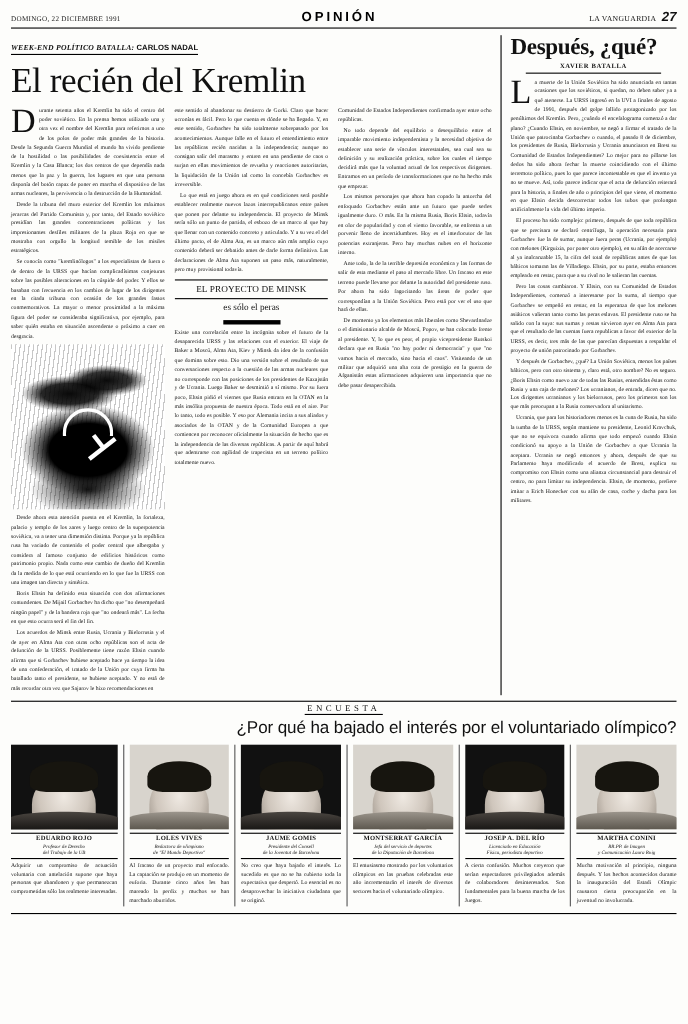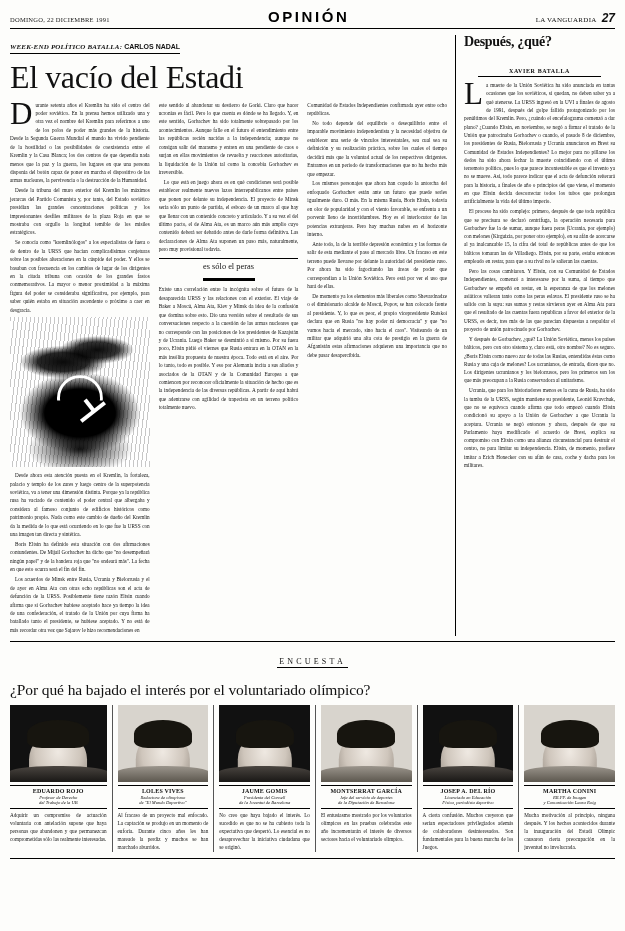--- a/index.html
+++ b/index.html
@@ -17,21 +17,21 @@
   
   .masthead {
     display:flex; align-items:baseline; justify-content:space-between;
     padding-bottom:3px;
   }
   .masthead-date {
     font-size:6.5px; letter-spacing:.25px; font-family:"Liberation Serif", serif;
     text-transform:uppercase; color:#1a1a1a; white-space:nowrap;
   }
   .masthead-section {
-    font-size:15px; font-weight:bold; letter-spacing:2.6px;
+    font-size:12px; font-weight:bold; letter-spacing:2.6px;
     font-family:"Liberation Sans", sans-serif; color:#000;
     transform:translateX(-14px);
   }
   .masthead-right { display:flex; align-items:baseline; gap:5px; }
   .masthead-paper { font-size:7px; letter-spacing:.3px; text-transform:uppercase; }
   .masthead-pageno { font-size:12px; font-weight:bold; font-family:"Liberation Sans", sans-serif;font-style:italic; }
   .rule-thick { border-top:1.6px solid #000; margin:0 0 6px 0; }
 
   
   .upper { display:flex; }
@@ -106,41 +106,41 @@
     text-align:center; font-size:8.4px; line-height:1.45;
     border-top:.9px solid #000; padding:2px 2px 2px 2px;
     font-family:"Liberation Serif", serif;
   }
   .pq-line.first { font-weight:normal; letter-spacing:.1px; }
   .pq-line.last { border-bottom:.9px solid #000; }
   .pq-bar { width:52px; height:3.5px; background:#000; margin:3px auto 0 auto; }
 
   
   .headline-right {
-    font-size:14px; line-height:1.0; margin:0 0 19px 0;
+    font-size:21px; line-height:1.0; margin:0 0 5px 0;
     letter-spacing:-.3px; font-family:"Liberation Serif", serif;
   }
   .byline-right {
     text-align:center; font-size:6px; font-weight:bold; letter-spacing:.6px;
     font-family:"Liberation Serif", serif;
     border-bottom:.9px solid #000; padding-bottom:2px; margin:0 14px 4px 14px;
   }
   p.body.narrow { font-size:5.2px; line-height:1.6; }
 
   
-  .encuesta-wrap { margin-top:5px; border-top:1.6px solid #000; padding-top:15px; }
+  .encuesta-wrap { margin-top:5px; border-top:1.6px solid #000; padding-top:1px; }
   .encuesta-label {
     text-align:center; font-size:8px; letter-spacing:3.2px;
     font-family:"Liberation Serif", serif;
     display:block;
   }
   .encuesta-label span { border-bottom:1.4px solid #000; padding:0 2px 1px 2px; }
   .encuesta-q {
-    text-align:left; font-size:15.5px; margin:15px 0 6px 0;
-    font-family:Liberation Serif, serif; letter-spacing:-.1px;
+    text-align:right; font-size:15.5px; margin:5px 0 6px 0;
+    font-family:Liberation Sans, sans-serif; letter-spacing:-.1px;
   }
   .panel-row { display:flex; gap:5px; }
   .panel {
     width:99px; display:flex; flex-direction:column;
   }
   .panel + .panel { border-left:.7px solid #555; padding-left:5px; }
   .portrait {
     width:100%; height:77px; margin-bottom:3px; position:relative; overflow:hidden;
     background:#111;
   }
@@ -191,21 +191,21 @@
   <div class="rule-thick"></div>
 
   <div class="upper">
 
     <div class="left-block">
       <div class="kicker">
         <span>WEEK-END POLÍTICO BATALLA:</span>
         <b>CARLOS NADAL</b>
       </div>
 
-      <h1 class="headline-main">El vacío del Estadi</h1>
+      <h1 class="headline-main">El recién del Kremlin</h1>
 
       <div class="cols3">
 
         <div class="col">
           <p class="body dropcap-para">
             <span class="dropcap">D</span><span>urante setenta años el Kremlin ha sido el centro del poder soviético. En la prensa hemos utilizado una y otra vez el nombre del Kremlin para referirnos a uno de los polos de poder más grandes de la historia. Desde la Segunda Guerra Mundial el mundo ha vivido pendiente de la hostilidad o las posibilidades de coexistencia entre el Kremlin y la Casa Blanca; los dos centros de que dependía nada menos que la paz y la guerra, los lugares en que una persona disponía del botón capaz de poner en marcha el dispositivo de las armas nucleares, la pervivencia o la destrucción de la Humanidad.</span>
           </p>
           <p class="body ind">Desde la tribuna del muro exterior del Kremlin los máximos jerarcas del Partido Comunista y, por tanto, del Estado soviético presidían las grandes concentraciones políticas y los impresionantes desfiles militares de la plaza Roja en que se mostraba con orgullo la longitud temible de los misiles estratégicos.</p>
           <p class="body ind">Se conocía como "kremlinólogos" a los especialistas de fuera o de dentro de la URSS que hacían complicadísimas conjeturas sobre las posibles alteraciones en la cúspide del poder. Y ellos se basaban con frecuencia en los cambios de lugar de los dirigentes en la citada tribuna con ocasión de los grandes fastos conmemorativos. La mayor o menor proximidad a la máxima figura del poder se consideraba significativa, por ejemplo, para saber quién estaba en situación ascendente o próximo a caer en desgracia.</p>
 
@@ -219,20 +219,21 @@
           <p class="body ind">Desde ahora esta atención puesta en el Kremlin, la fortaleza, palacio y templo de los zares y luego centro de la superpotencia soviética, va a tener una dimensión distinta. Porque ya la república rusa ha vaciado de contenido el poder central que albergaba y considera al famoso conjunto de edificios históricos como patrimonio propio. Nada como este cambio de dueño del Kremlin da la medida de lo que está ocurriendo en lo que fue la URSS con una imagen tan directa y sintética.</p>
           <p class="body ind">Boris Eltsin ha definido esta situación con dos afirmaciones contundentes. De Mijail Gorbachev ha dicho que "no desempeñará ningún papel" y de la bandera roja que "no ondeará más". La fecha en que esto ocurra será el fin del fin.</p>
           <p class="body ind">Los acuerdos de Minsk entre Rusia, Ucrania y Bielorrusia y el de ayer en Alma Ata con otras ocho repúblicas son el acta de defunción de la URSS. Posiblemente tiene razón Eltsin cuando afirma que si Gorbachev hubiese aceptado hace ya tiempo la idea de una confederación, el tratado de la Unión por cuya firma ha batallado tanto el presidente, se hubiese aceptado. Y no está de más recordar otra vez que Sajarov le hizo recomendaciones en</p>
         </div>
 
         <div class="col">
           <p class="body">este sentido al abandonar su destierro de Gorki. Claro que hacer ucronías es fácil. Pero lo que cuenta es dónde se ha llegado. Y, en este sentido, Gorbachev ha sido totalmente sobrepasado por los acontecimientos. Aunque falle en el futuro el entendimiento entre las repúblicas recién nacidas a la independencia; aunque no consigan salir del marasmo y entren en una pendiente de caos o surjan en ellas movimientos de revuelta y reacciones autoritarias, la liquidación de la Unión tal como la concebía Gorbachev es irreversible.</p>
           <p class="body ind">Lo que está en juego ahora es en qué condiciones será posible establecer realmente nuevos lazos interrepublicanos entre países que ponen por delante su independencia. El proyecto de Minsk sería sólo un punto de partida, el esbozo de un marco al que hay que llenar con un contenido concreto y articulado. Y a su vez el del último pacto, el de Alma Ata, es un marco aún más amplio cuyo contenido deberá ser debatido antes de darle forma definitiva. Las declaraciones de Alma Ata suponen un paso más, naturalmente, pero muy provisional todavía.</p>
 
           <div class="pullquote">
+            <div class="pq-line first">EL PROYECTO DE MINSK</div>
             <div class="pq-line">es sólo el peras</div>
             <div class="pq-bar"></div>
           </div>
 
           <p class="body">Existe una correlación entre la incógnita sobre el futuro de la desaparecida URSS y las relaciones con el exterior. El viaje de Baker a Moscú, Alma Ata, Kiev y Minsk da idea de la confusión que domina sobre esto. Dio una versión sobre el resultado de sus conversaciones respecto a la cuestión de las armas nucleares que no corresponde con las posiciones de los presidentes de Kazajstán y de Ucrania. Luego Baker se desmintió a sí mismo. Por su fuera poco, Eltsin pidió el viernes que Rusia entrara en la OTAN en la más insólita propuesta de nuestra época. Todo está en el aire. Por lo tanto, todo es posible. Y eso por Alemania incita a sus aliados y asociados de la OTAN y de la Comunidad Europea a que comiencen por reconocer oficialmente la situación de hecho que es la independencia de las diversas repúblicas. A partir de aquí habrá que adentrarse con agilidad de trapecista en un terreno político totalmente nuevo.</p>
         </div>
 
         <div class="col">
           <p class="body">Comunidad de Estados Independientes confirmada ayer entre ocho repúblicas.</p>
           <p class="body ind">No todo depende del equilibrio o desequilibrio entre el imparable movimiento independentista y la necesidad objetiva de establecer una serie de vínculos interestatales, sea cual sea su definición y su realización práctica, sobre los cuales el tiempo decidirá más que la voluntad actual de los respectivos dirigentes. Entramos en un período de transformaciones que no ha hecho más que empezar.</p>

